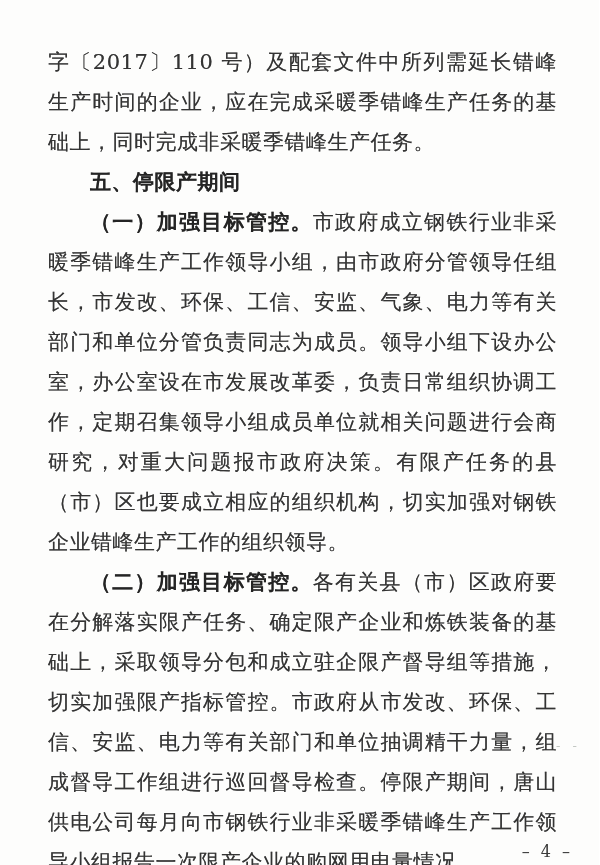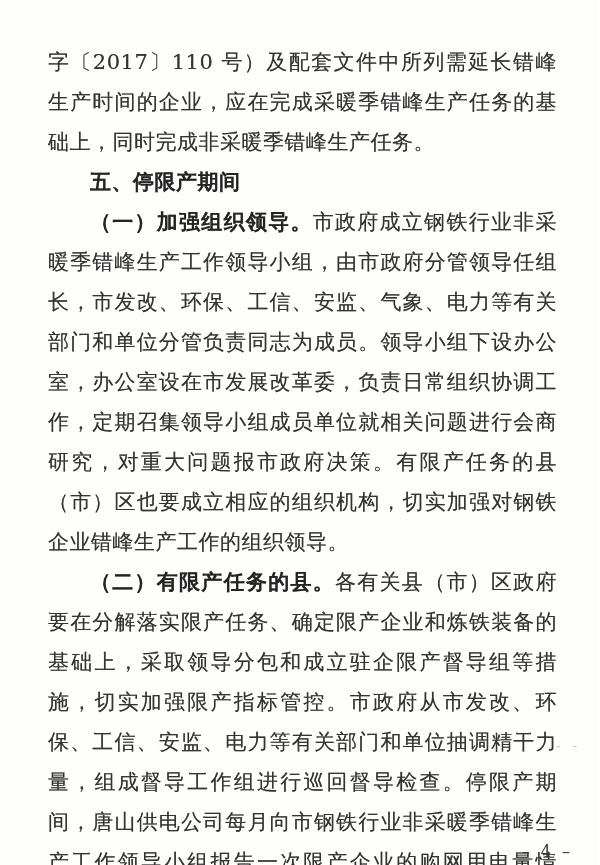--- a/index.html
+++ b/index.html
@@ -59,18 +59,18 @@
     color: #c3c8c3;
   }
 </style>
 </head>
 <body>
 
 <div class="page">
   <div class="content">
       <p class="para "><span>字〔2017〕110 号）及配套文件中所列需延长错峰生产时间的企业，应在完成采暖季错峰生产任务的基础上，同时完成非采暖季错峰生产任务。</span></p>
       <p class="para heading"><span>五、停限产期间</span></p>
-      <p class="para indent"><span class="lead">（一）加强组织领导。</span><span>市政府成立钢铁行业非采暖季错峰生产工作领导小组，由市政府分管领导任组长，市发改、环保、工信、安监、气象、电力等有关部门和单位分管负责同志为成员。领导小组下设办公室，办公室设在市发展改革委，负责日常组织协调工作，定期召集领导小组成员单位就相关问题进行会商研究，对重大问题报市政府决策。有限产任务的县（市）区也要成立相应的组织机构，切实加强对钢铁企业错峰生产工作的组织领导。</span></p>
-      <p class="para indent"><span class="lead">（二）有限产任务的县。</span><span>各有关县（市）区政府要在分解落实限产任务、确定限产企业和炼铁装备的基础上，采取领导分包和成立驻企限产督导组等措施，切实加强限产指标管控。市政府从市发改、环保、工信、安监、电力等有关部门和单位抽调精干力量，组成督导工作组进行巡回督导检查。停限产期间，唐山供电公司每月向市钢铁行业非采暖季错峰生产工作领导小组报告一次限产企业的购网用电量情况。</span></p>
+      <p class="para indent"><span class="lead">（一）加强目标管控。</span><span>市政府成立钢铁行业非采暖季错峰生产工作领导小组，由市政府分管领导任组长，市发改、环保、工信、安监、气象、电力等有关部门和单位分管负责同志为成员。领导小组下设办公室，办公室设在市发展改革委，负责日常组织协调工作，定期召集领导小组成员单位就相关问题进行会商研究，对重大问题报市政府决策。有限产任务的县（市）区也要成立相应的组织机构，切实加强对钢铁企业错峰生产工作的组织领导。</span></p>
+      <p class="para indent"><span class="lead">（二）加强目标管控。</span><span>各有关县（市）区政府要在分解落实限产任务、确定限产企业和炼铁装备的基础上，采取领导分包和成立驻企限产督导组等措施，切实加强限产指标管控。市政府从市发改、环保、工信、安监、电力等有关部门和单位抽调精干力量，组成督导工作组进行巡回督导检查。停限产期间，唐山供电公司每月向市钢铁行业非采暖季错峰生产工作领导小组报告一次限产企业的购网用电量情况。</span></p>
     </div>
   <div class="margin-marks" style="color: rgb(195, 200, 195);">- -</div>
   <div class="page-number">– 4 –</div>
 </div>
 
 </body></html>

